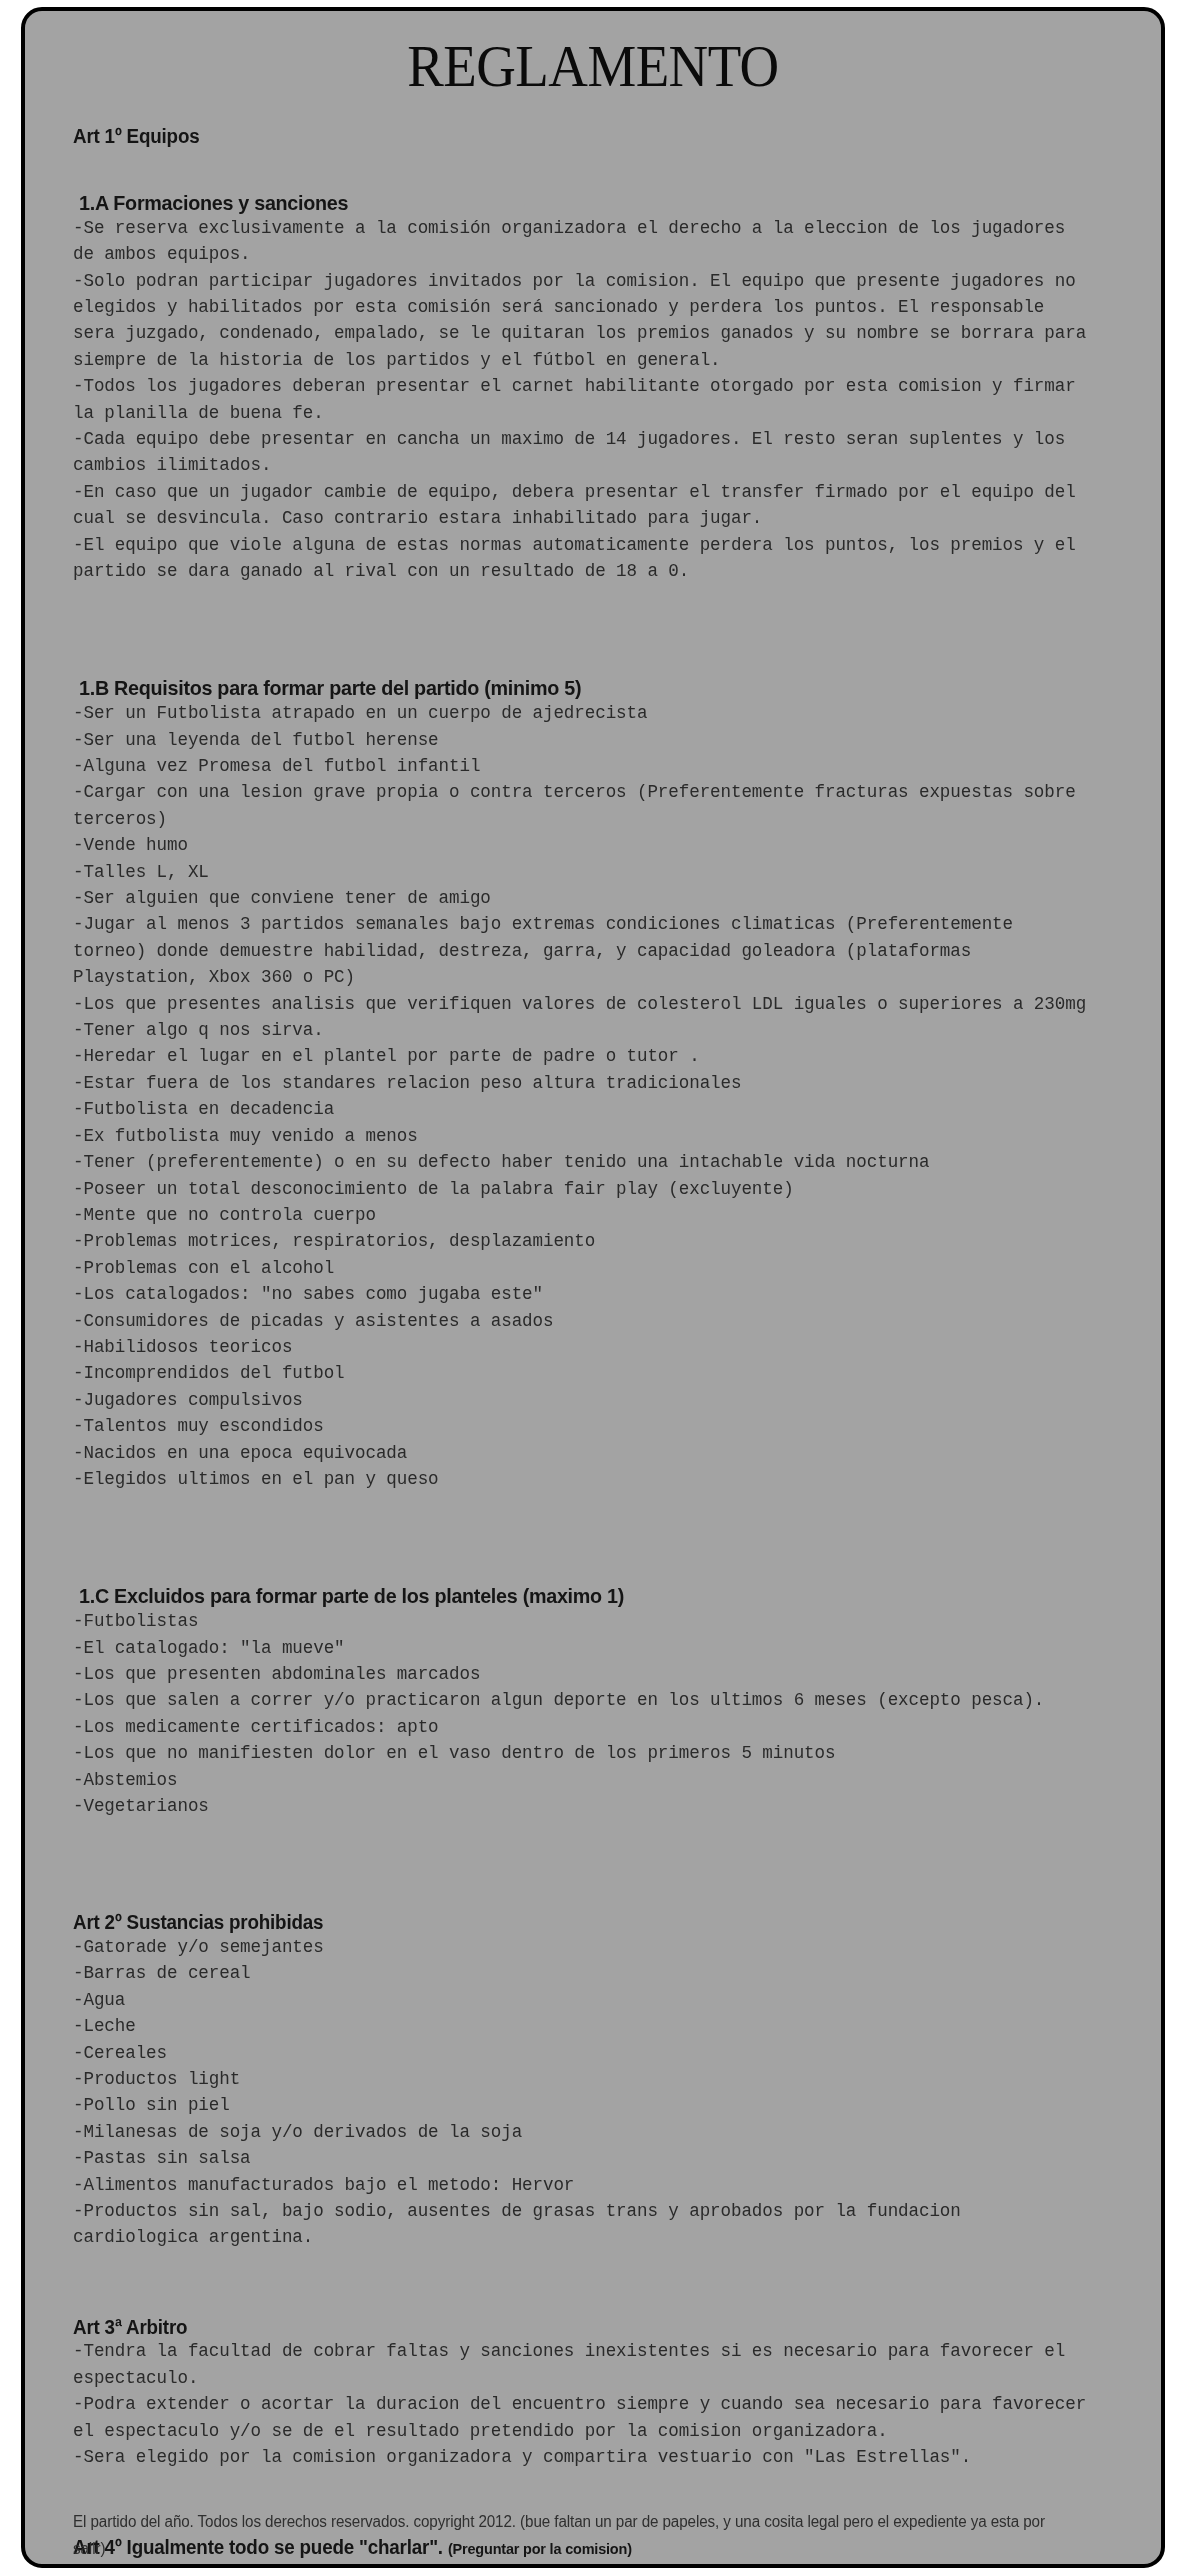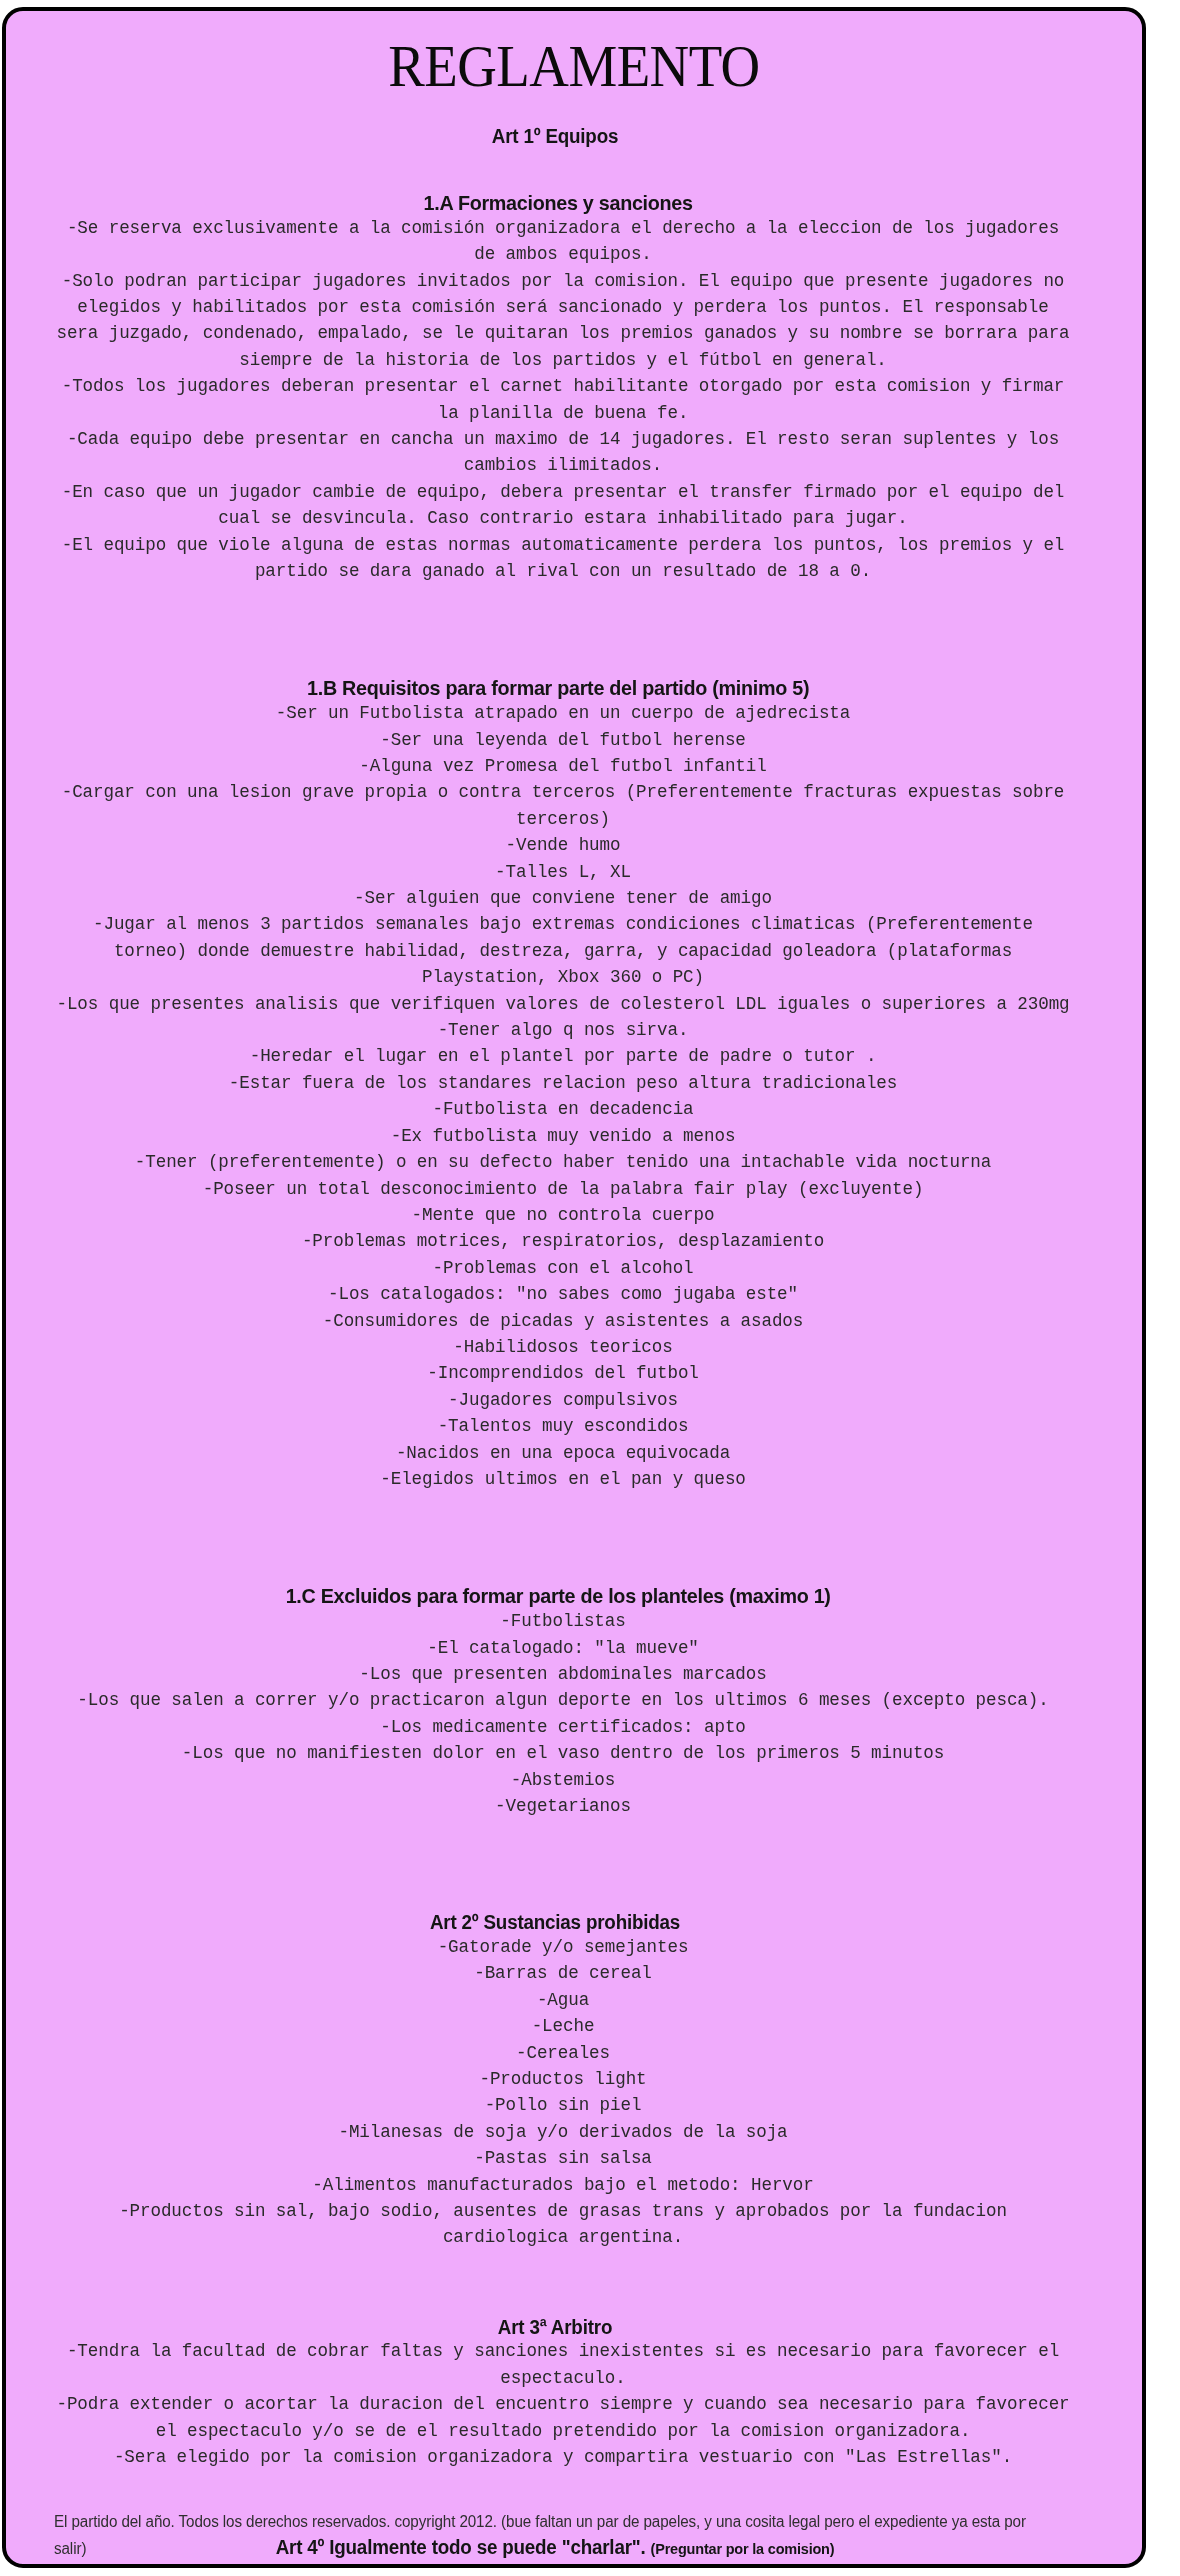--- a/index.html
+++ b/index.html
@@ -2,33 +2,33 @@
 <html style="font-size:9.8px"><head>
 <meta charset="utf-8">
 <style>
   html,body{margin:0;padding:0;background:#ffffff;}
   body{
     width:1180px;height:2576px;position:relative;overflow:hidden;
     font-family:"Liberation Sans","DejaVu Sans",sans-serif;
     color:#231f20;
   }
   #page-frame{
-    position:absolute;left:2px;top:7.4px;width:1144px;height:2561px;
+    position:absolute;left:21px;top:7.4px;width:1144px;height:2561px;
     border:4.3px solid #000000;border-radius:21px;box-sizing:border-box;
-    background:#f0abfc;
+    background:#a3a3a3;
   }
   #doc-title{
     position:absolute;left:0;right:0;top:26px;text-align:center;
     font-family:"Liberation Serif","DejaVu Serif",serif;
     font-size:59px;line-height:1;font-weight:400;letter-spacing:-0.6px;
     color:#0b0b0b;
     transform:scaleX(0.93);
   }
   #content{
-    position:absolute;left:48px;top:114px;width:1066px;text-align:center;
+    position:absolute;left:48px;top:114px;width:1066px;
   }
   .art-heading{
     font-weight:bold;font-size:20px;line-height:1.18;
     letter-spacing:-0.2px;color:#151515;
     transform:scaleX(0.94);transform-origin:left center;
     white-space:nowrap;
   }
   .art-heading .suffix{font-size:15.4px;font-weight:bold;}
   .sub-heading{
     font-weight:bold;font-size:21px;line-height:1.18;

